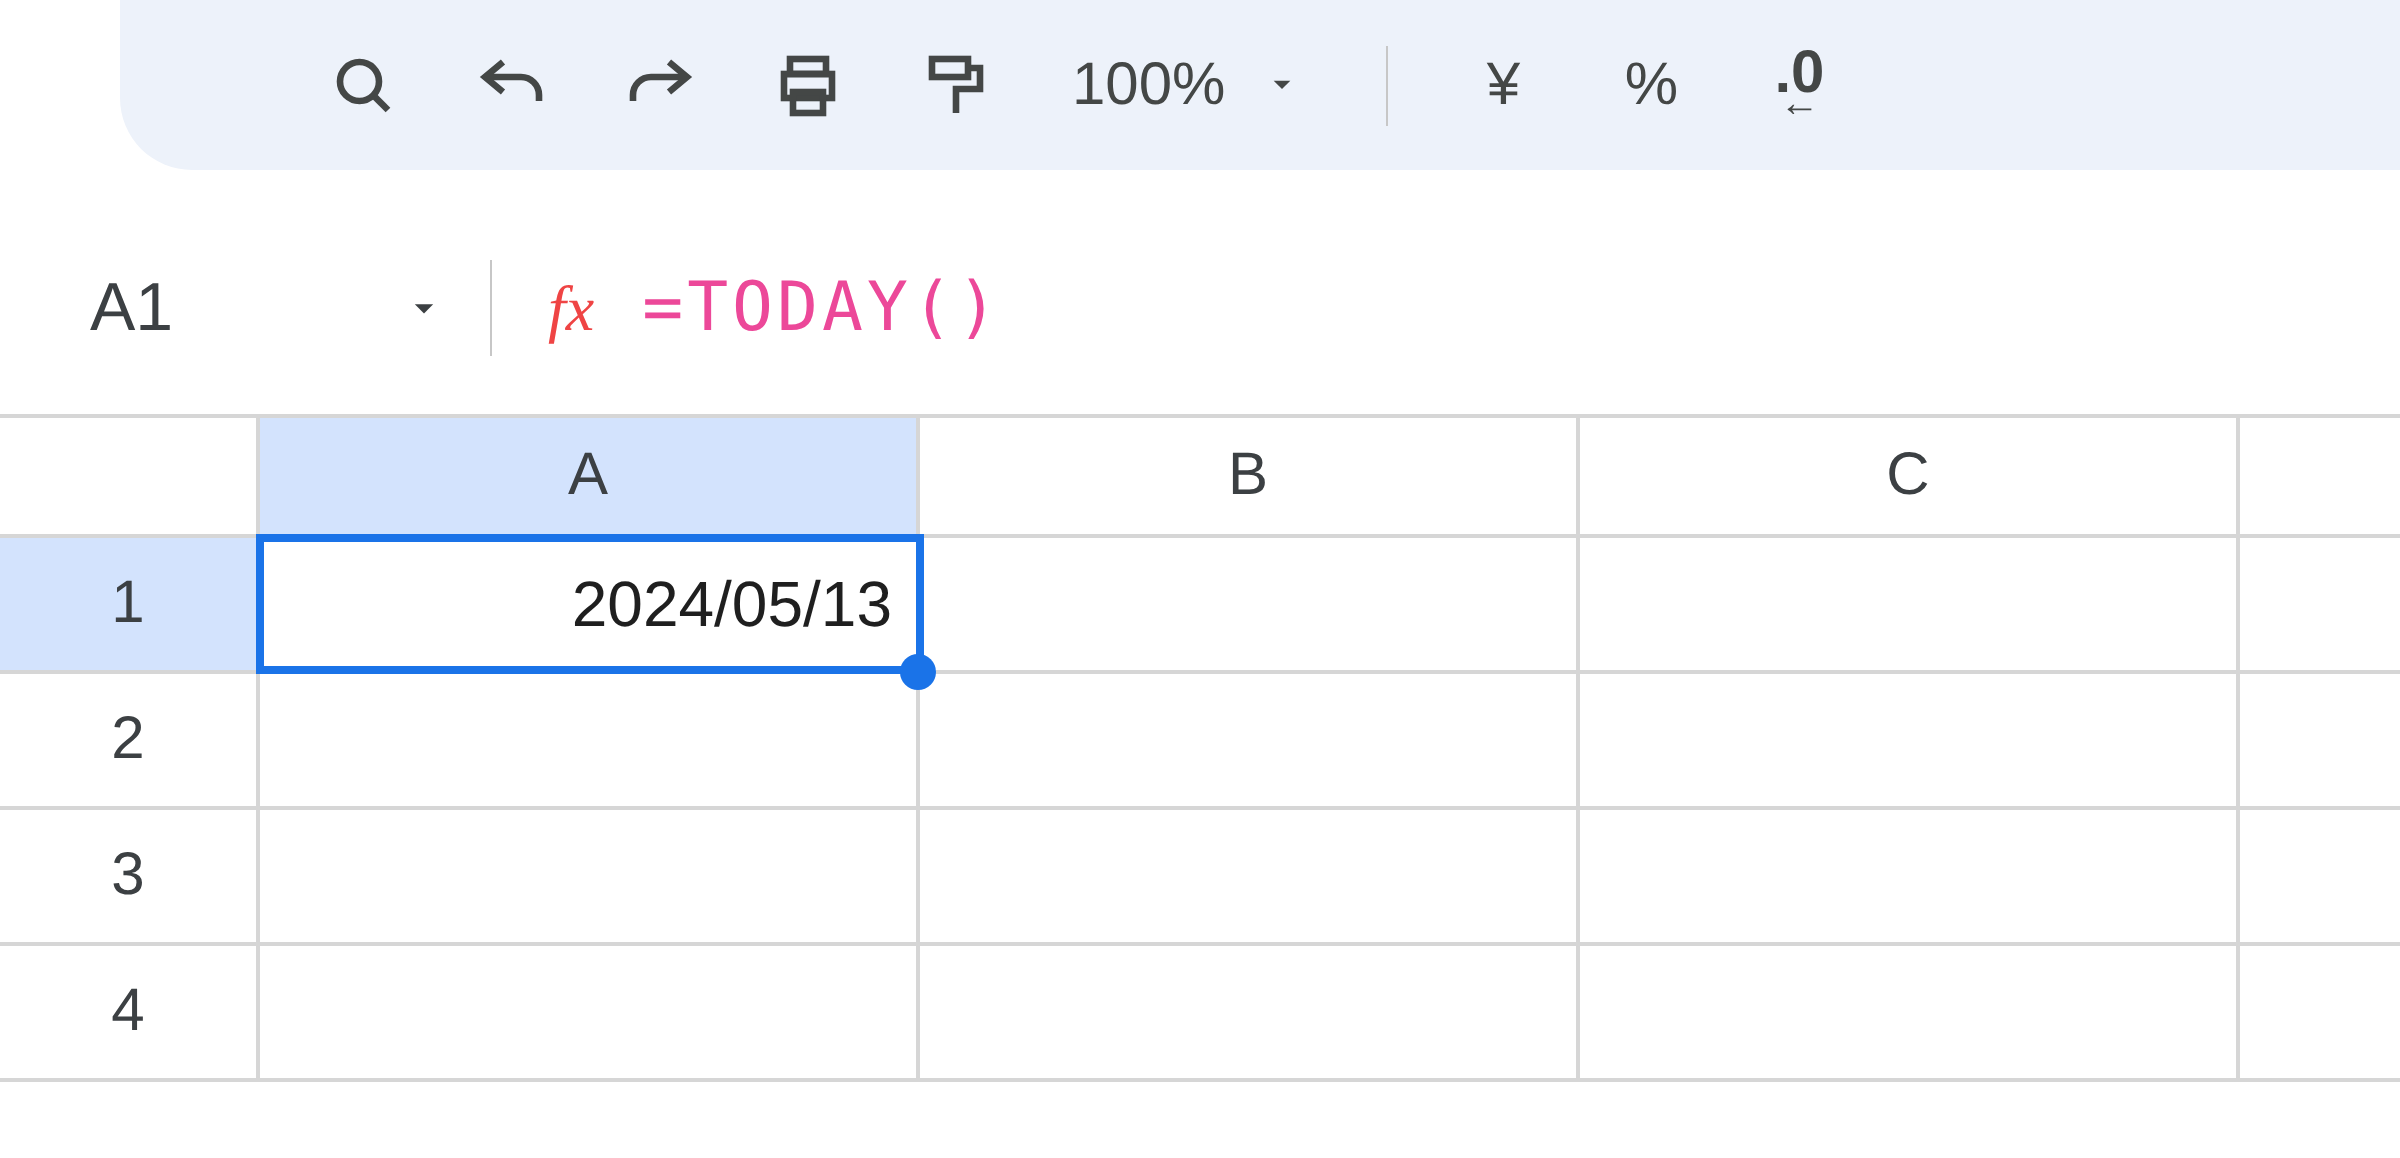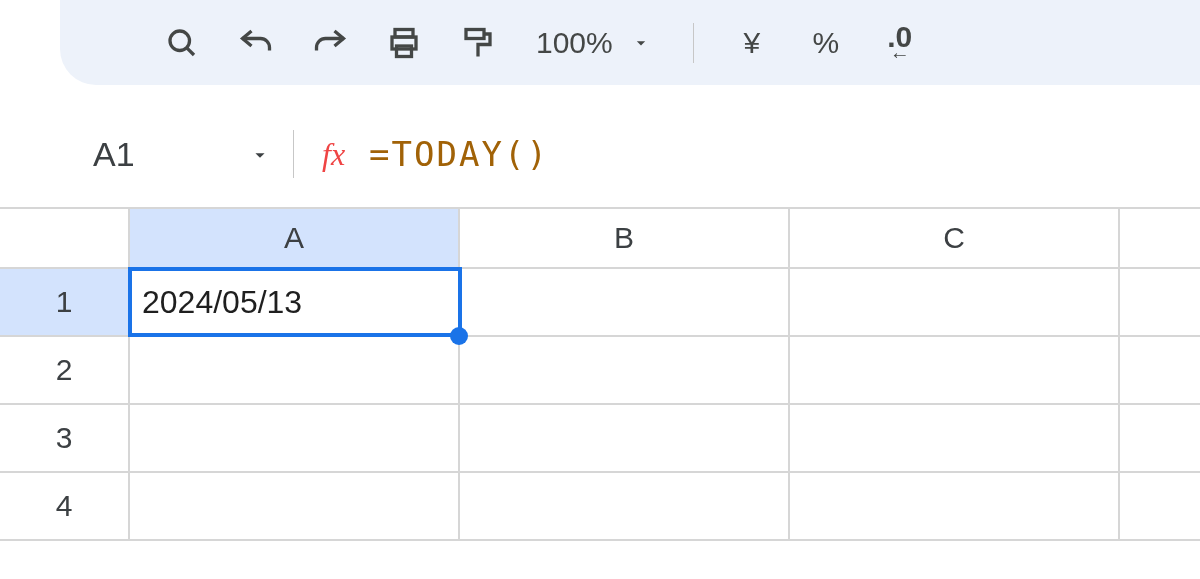--- a/index.html
+++ b/index.html
@@ -66,21 +66,20 @@
   }
   .dec-group .arrow { font-size:20px; font-weight:400; margin-top:-2px; }
 
   
   .fbar-row {
     display: flex;
     align-items: center;
     height: 78px;
     padding-left: 45px;
     margin-top: 30px;
-    margin-left: 48px;
   }
   .name-box {
     font-size: 34px;
     color: #3c4043;
     width: 200px;
     display:flex;
     align-items:center;
     justify-content:space-between;
     padding-right: 22px;
   }
@@ -95,21 +94,21 @@
     font-family: "Georgia", serif;
     font-style: italic;
     font-size: 32px;
     color: #ef4444;
     margin-right: 24px;
   }
   .formula {
     font-family: "Consolas", "Menlo", monospace;
     font-size: 34px;
     letter-spacing: 2px;
-    color: #a16207;
+    color: #ec4899;
   }
 
   
   .grid {
     margin-top: 14px;
   }
   .col-headers {
     display: flex;
     border-top: 2px solid #d6d6d6;
     border-bottom: 2px solid #d6d6d6;
@@ -147,21 +146,21 @@
     color:#3c4043;
     border-right: 2px solid #d6d6d6;
     background:#fff;
   }
   .row-h.sel { background:#d3e3fd; }
   .cell {
     width: 330px;
     border-right: 2px solid #d6d6d6;
     display:flex;
     align-items:center;
-    justify-content:flex-start;
+    justify-content:flex-end;
     padding: 0 12px;
     font-size: 32px;
     color:#1f1f1f;
     background:#fff;
     position:relative;
   }
   .cell.selected {
     outline: 4px solid #1a73e8;
     outline-offset: -2px;
     z-index: 2;

